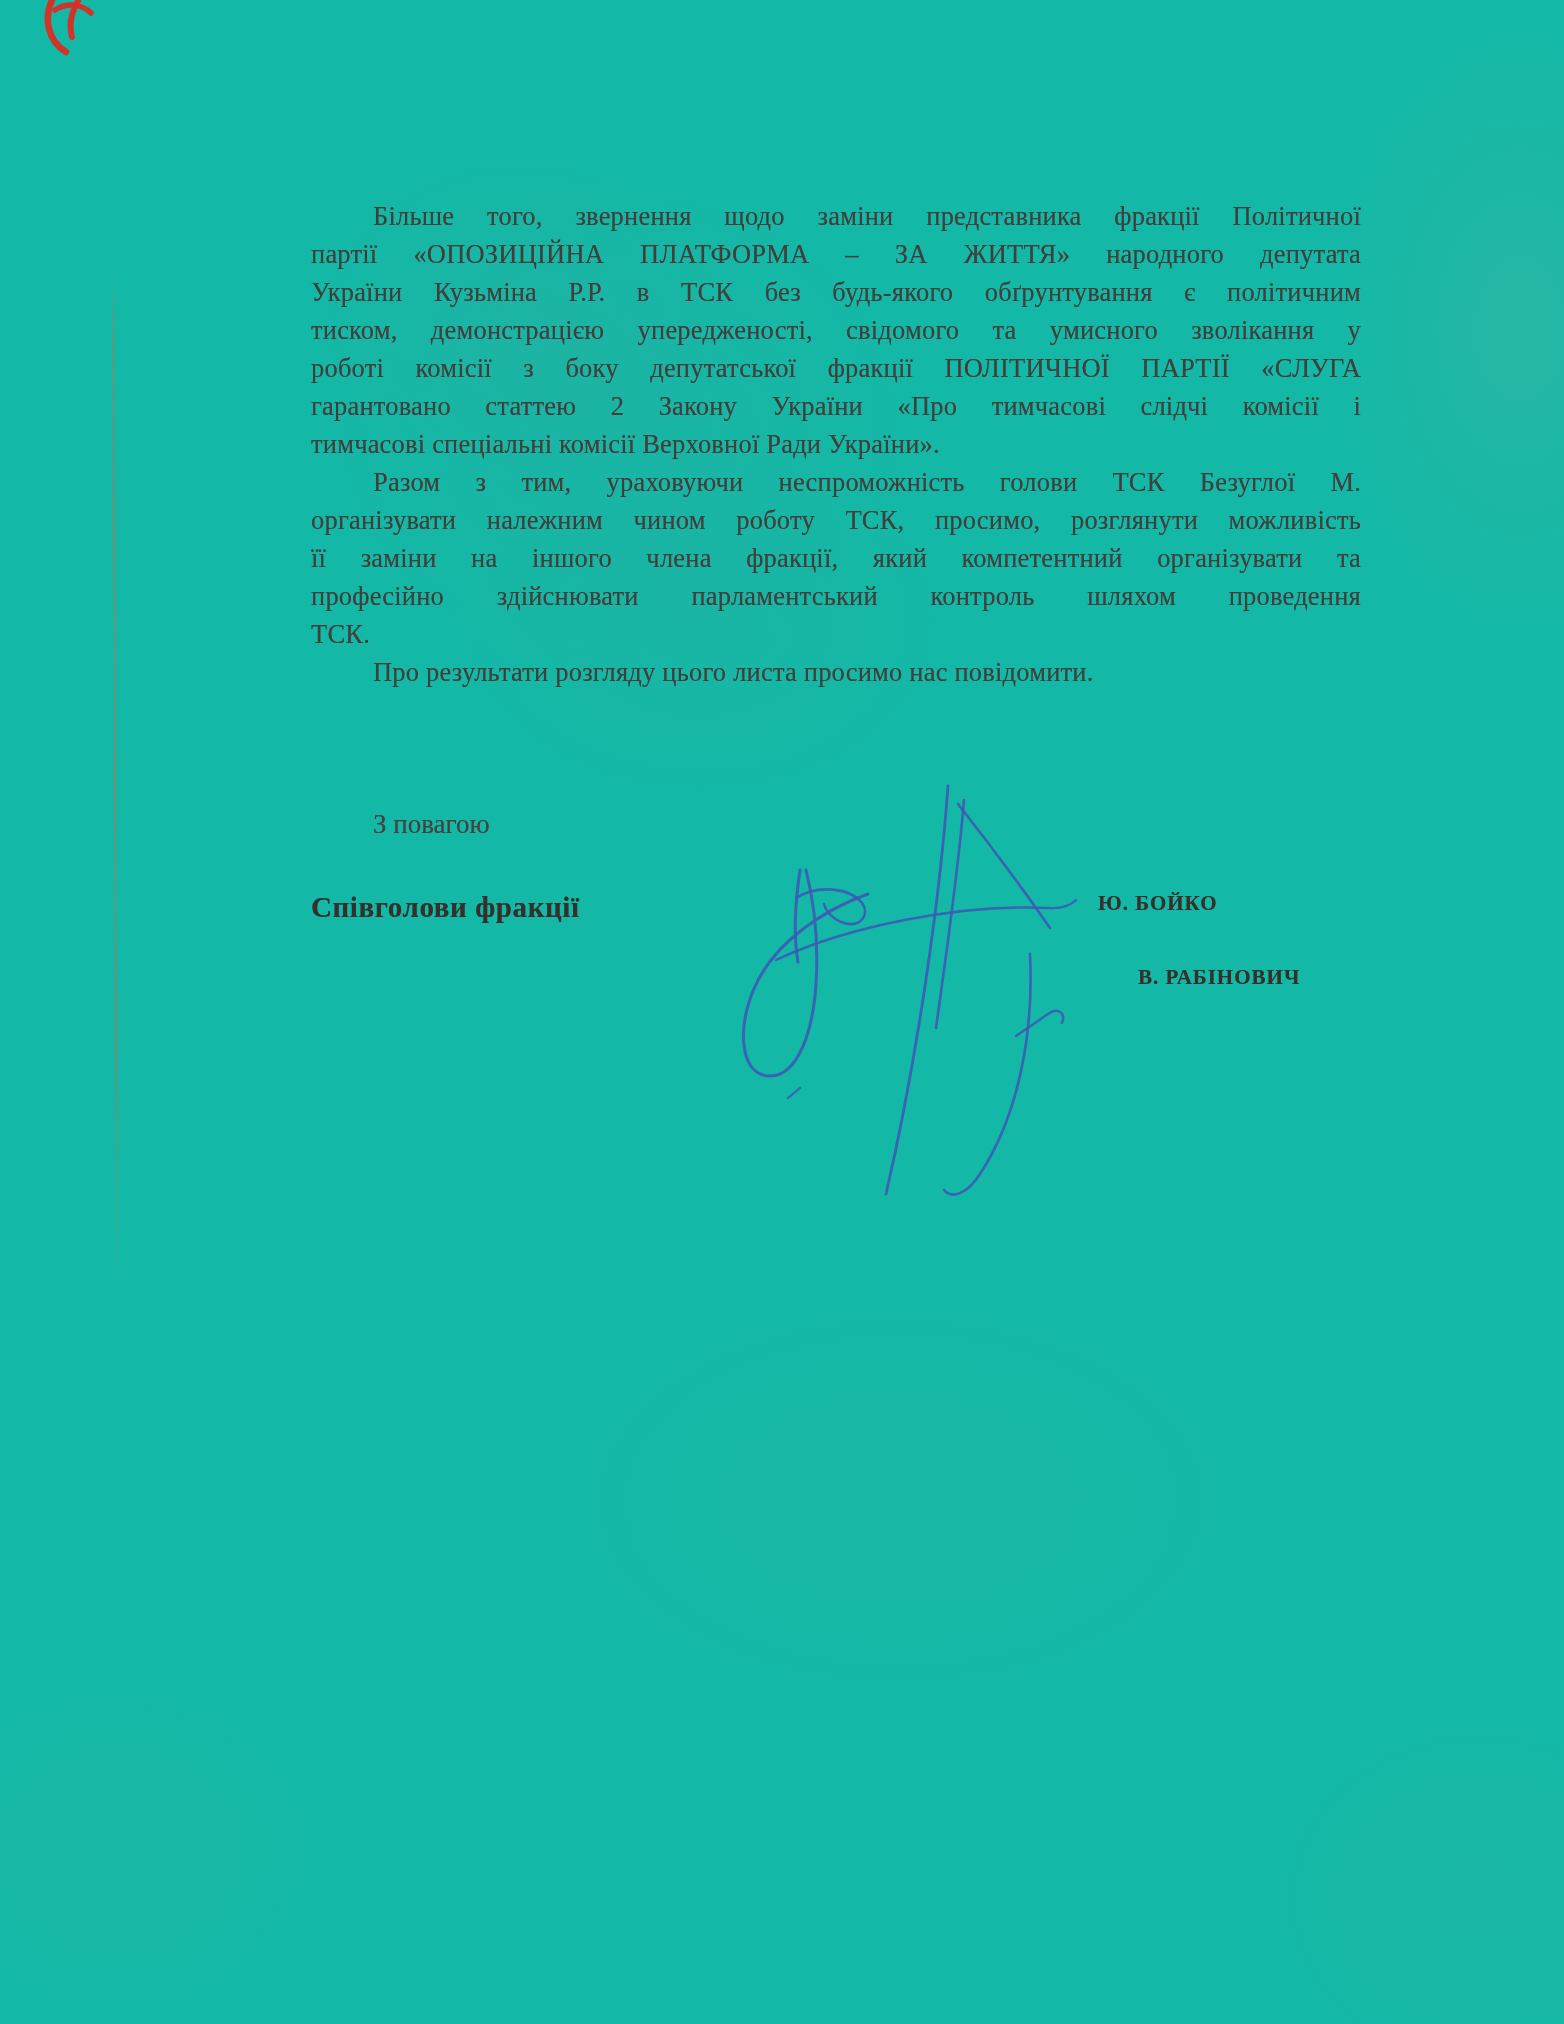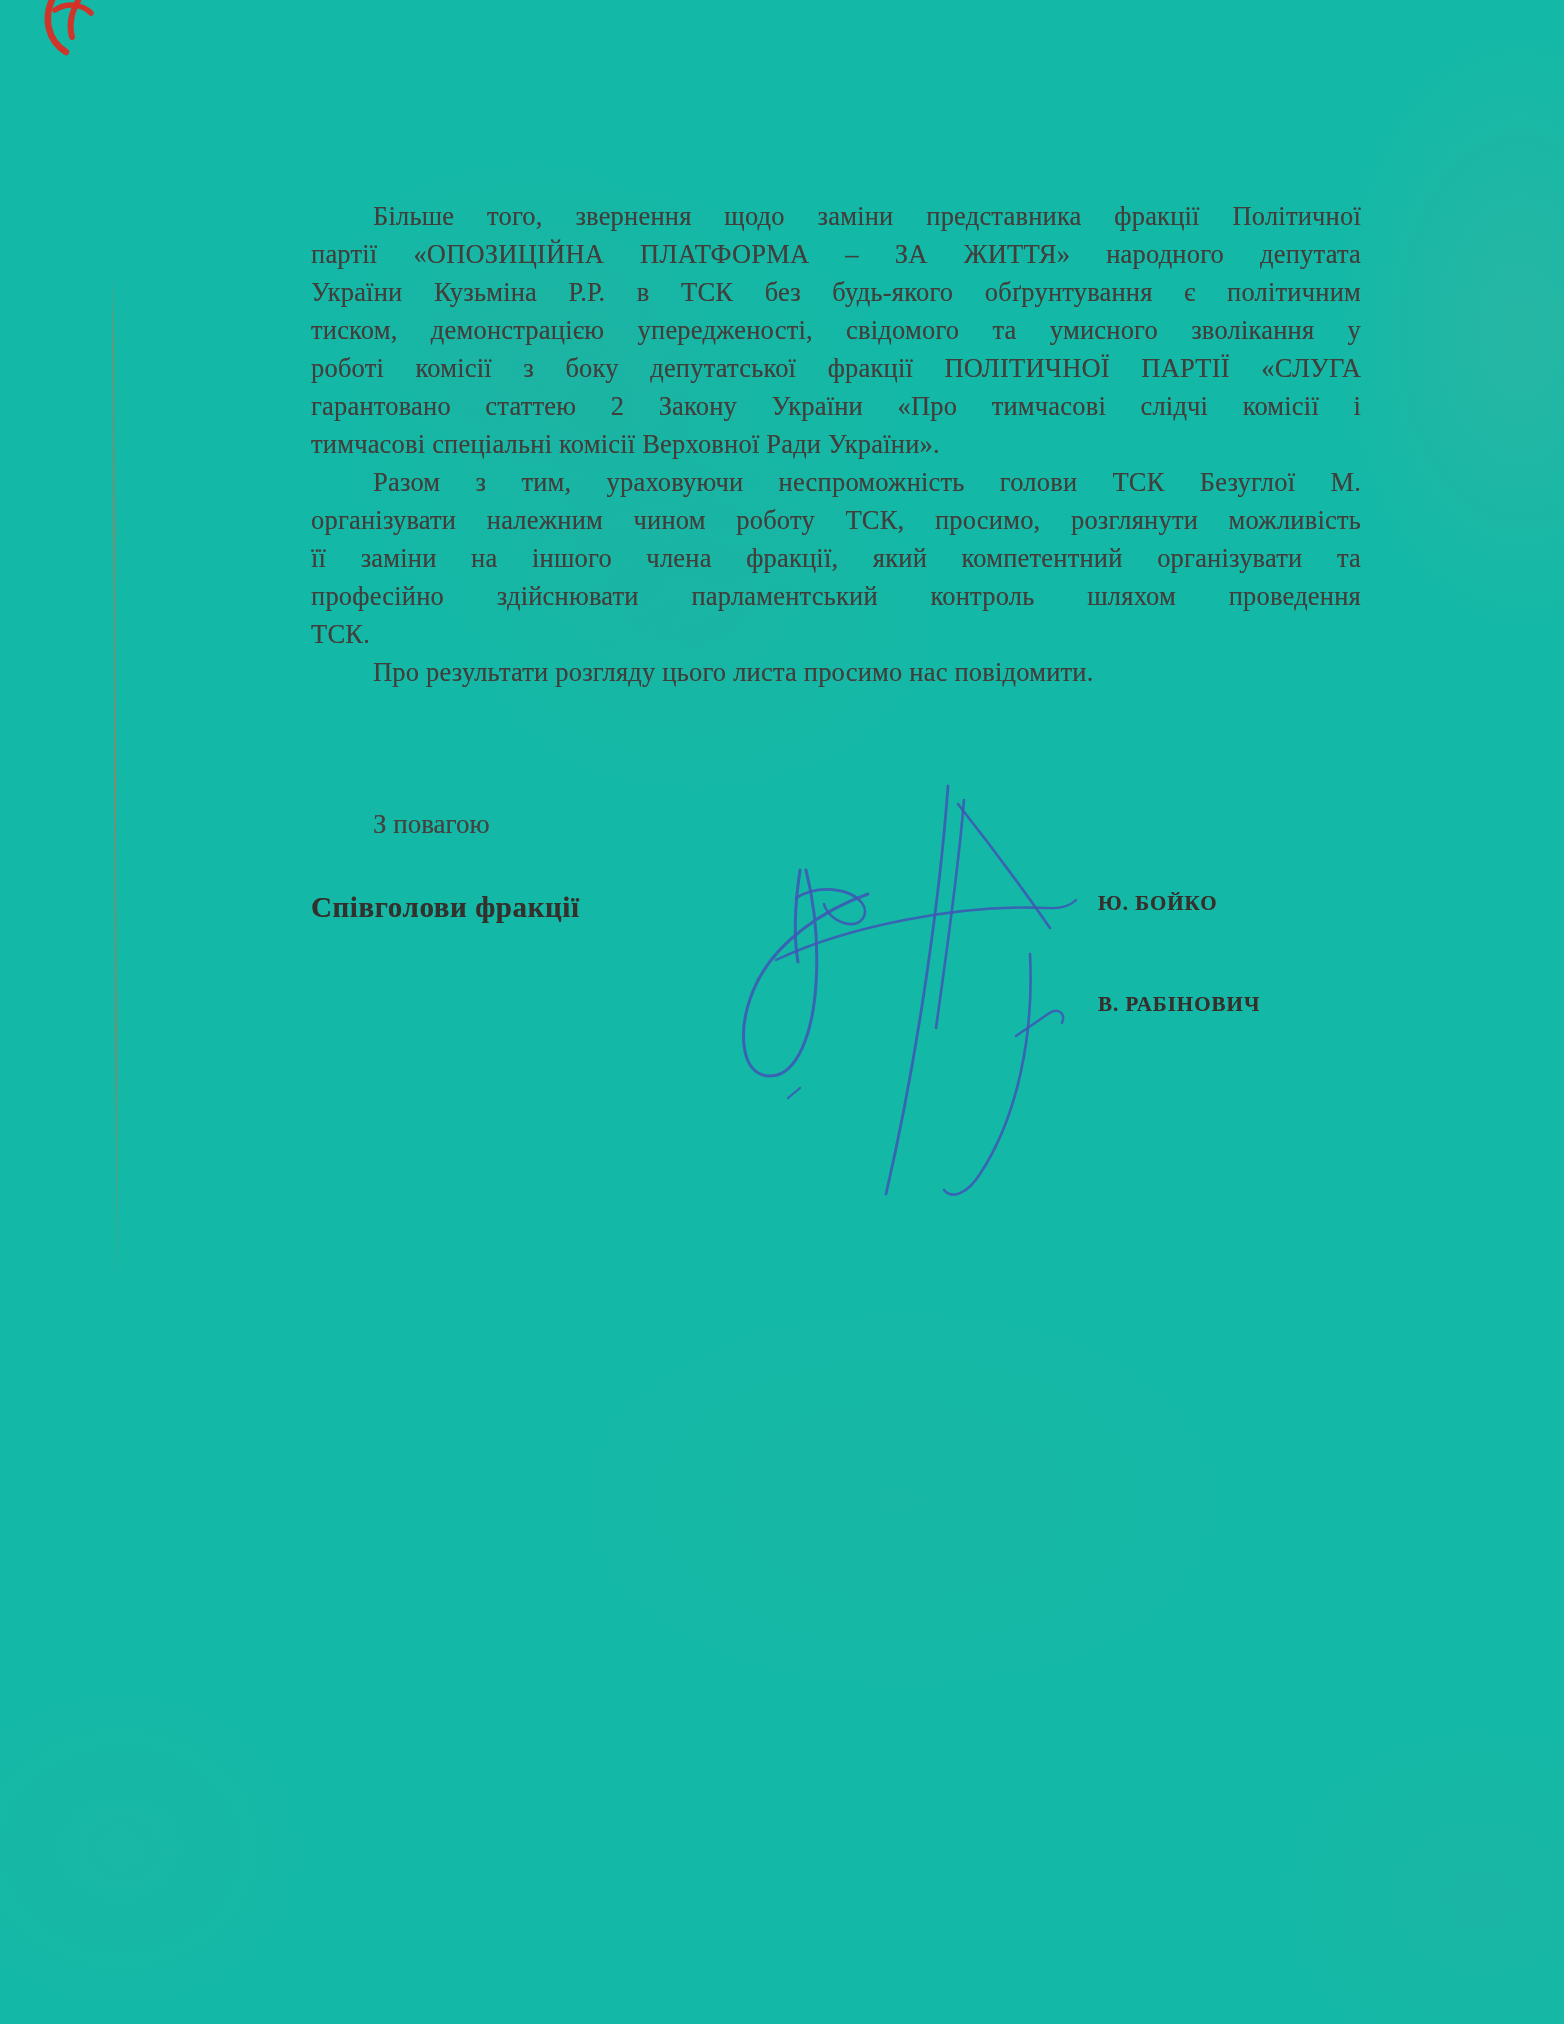--- a/index.html
+++ b/index.html
@@ -49,21 +49,21 @@
     letter-spacing:0.6px;
     text-shadow:0 0 0.6px rgba(55,50,45,0.6);
   }
   .signer{
     position:absolute;left:1098px;
     font-size:21px;font-weight:bold;color:#372f2c;
     letter-spacing:1px;
     text-shadow:0 0 0.6px rgba(55,48,44,0.6);
   }
   .signer.first{top:891px;}
-  .signer.second{top:992px;}
+  .signer.second{top:965px;margin-left:40px;}
   .signature-svg{position:absolute;left:718px;top:776px;width:392px;height:432px;}
   .signature-svg path{fill:none;stroke:currentColor;stroke-linecap:round;stroke-linejoin:round;opacity:0.88;}
   .red-mark-svg{position:absolute;left:24px;top:0;width:102px;height:66px;}
   .red-mark-svg path{fill:none;stroke:currentColor;stroke-linecap:round;stroke-linejoin:round;opacity:0.95;}
   .fold-line{
     position:absolute;left:114px;top:278px;width:2.4px;height:1005px;
     background-color:currentColor;
     opacity:0.62;
     transform:rotate(-0.23deg);
     -webkit-mask-image:linear-gradient(to bottom, transparent 0%, #000 7%, #000 80%, transparent 100%);

